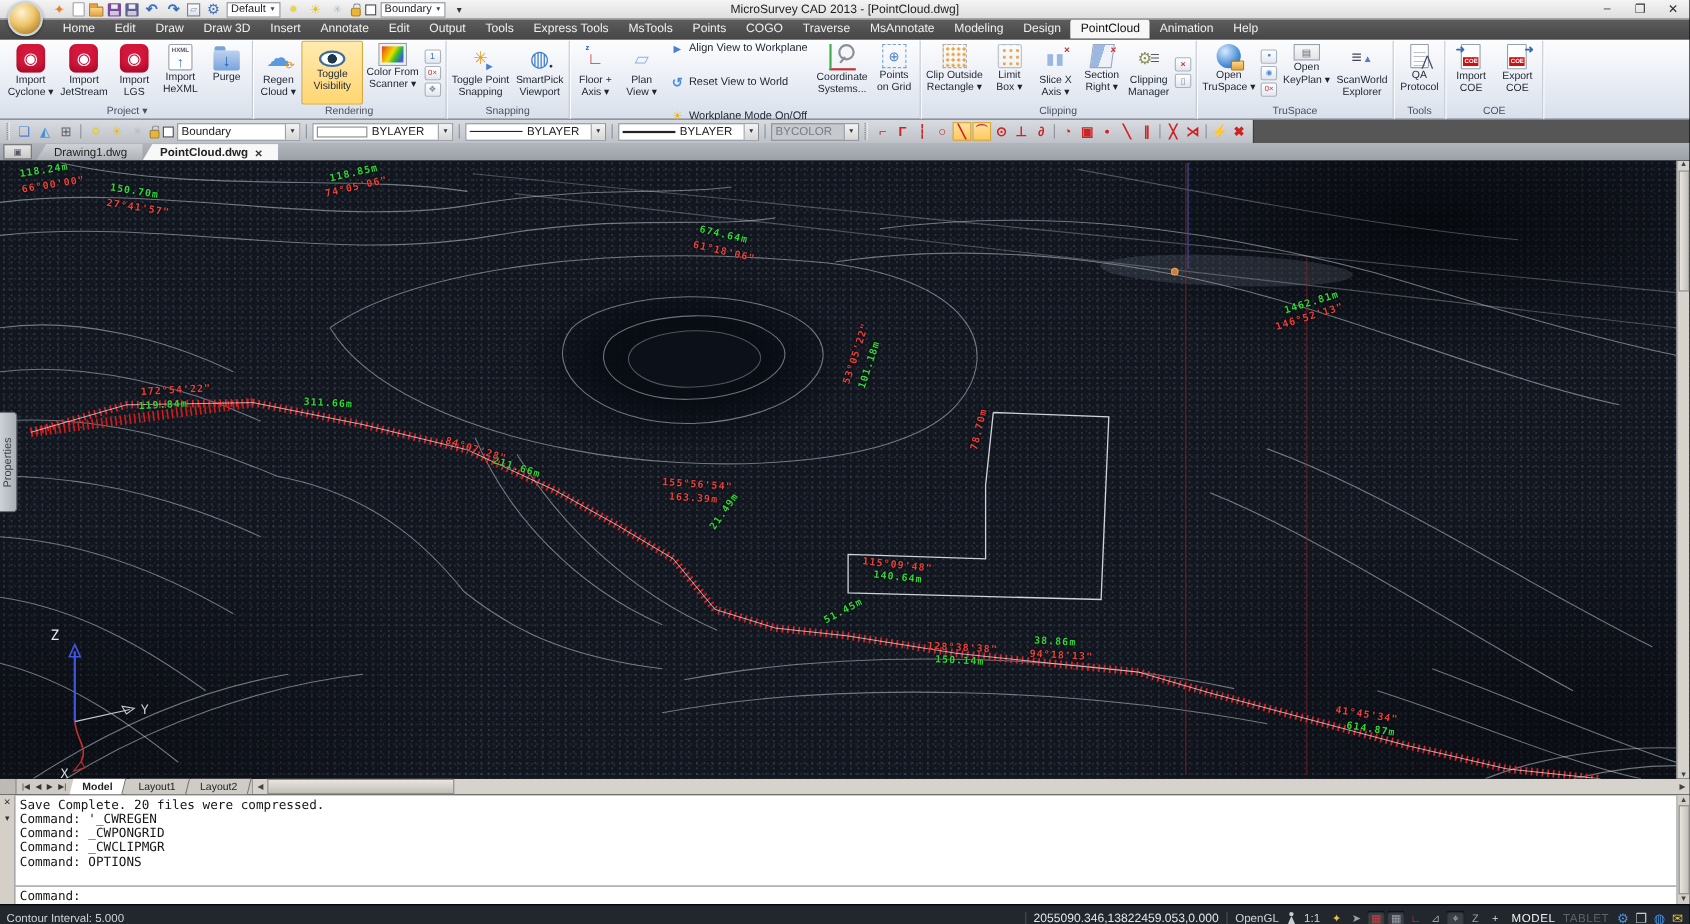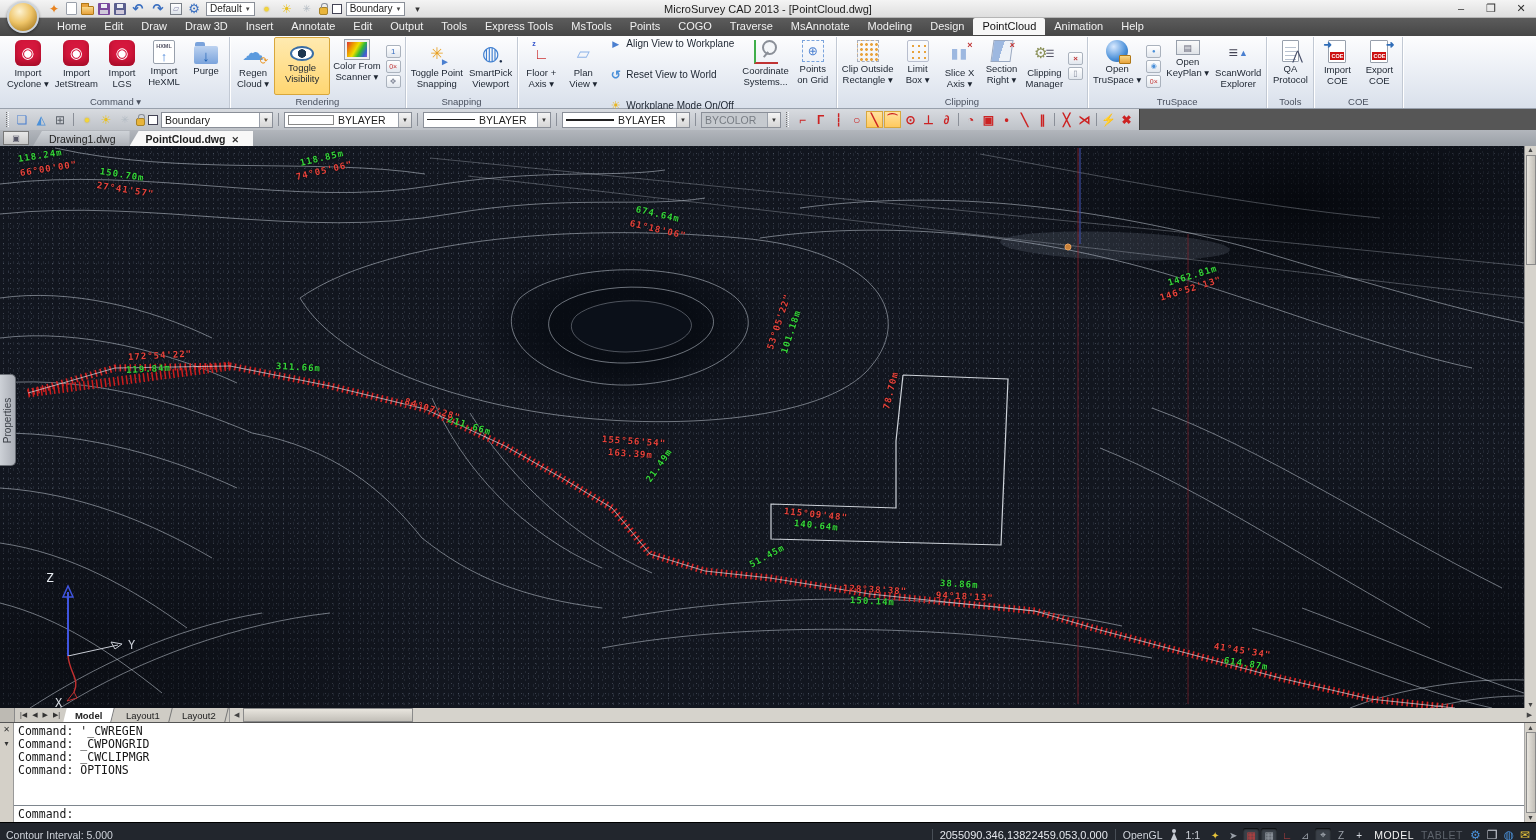--- a/index.html
+++ b/index.html
@@ -283,21 +283,21 @@
           <div class="rbtn">
             <span class="ricon i-hexml"></span>
             <span class="rlabel">Import
 HeXML</span>
           </div>
           <div class="rbtn">
             <span class="ricon i-purge"></span>
             <span class="rlabel">Purge</span>
           </div>
         </div>
-        <div class="rgroup-label">Command ▾</div>
+        <div class="rgroup-label">Project ▾</div>
       </div>
       <div class="rgroup">
         <div class="rgroup-body">
           <div class="rbtn">
             <span class="ricon i-regen"></span>
             <span class="rlabel">Regen
 Cloud ▾</span>
           </div>
           <div class="rbtn hl">
             <span class="ricon i-eye"></span>
@@ -673,20 +673,21 @@
     </span>
   </div>
 
   <div id="cmdarea">
     <div class="cmd-gutter">
       <span>✕</span>
       <span>▾</span>
     </div>
     <div class="cmd-main">
       <div id="cmd-history">
+          <div>Save Complete. 20 files were compressed.</div>
           <div>Command: '_CWREGEN</div>
           <div>Command: _CWPONGRID</div>
           <div>Command: _CWCLIPMGR</div>
           <div>Command: OPTIONS</div>
         </div>
       <div class="cmd-input">
         <span>Command:</span>
       </div>
     </div>
     <div class="cmd-vscroll">

